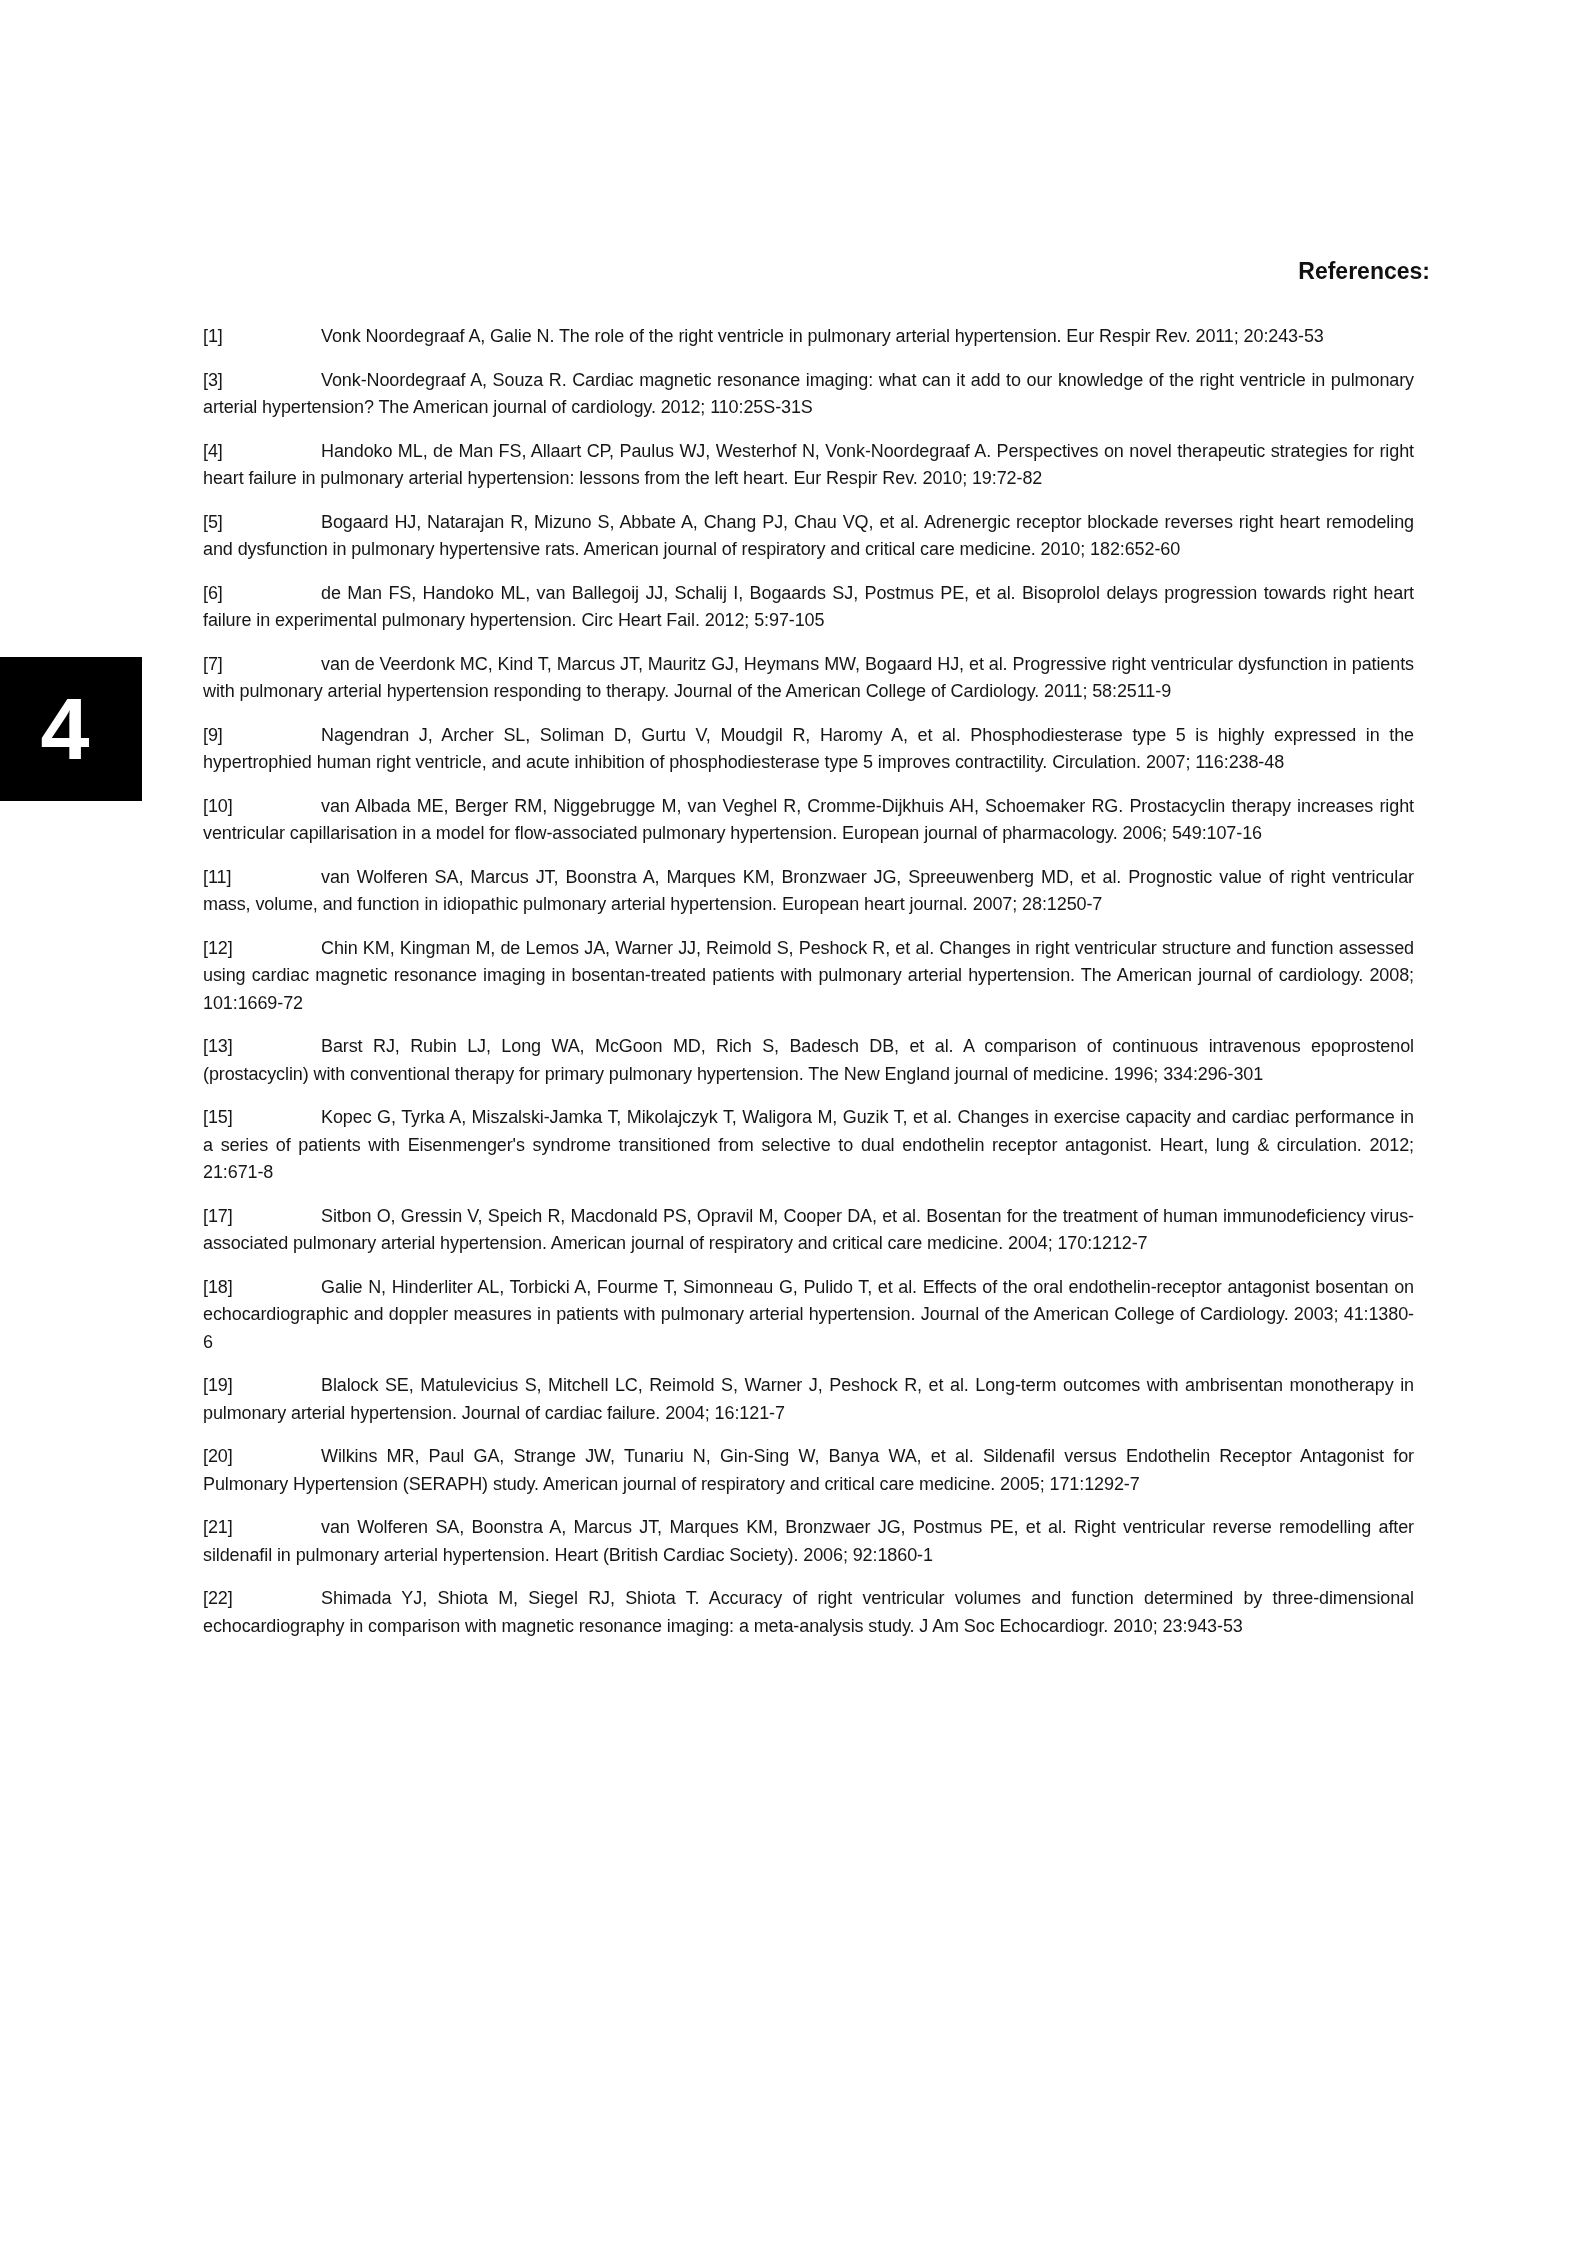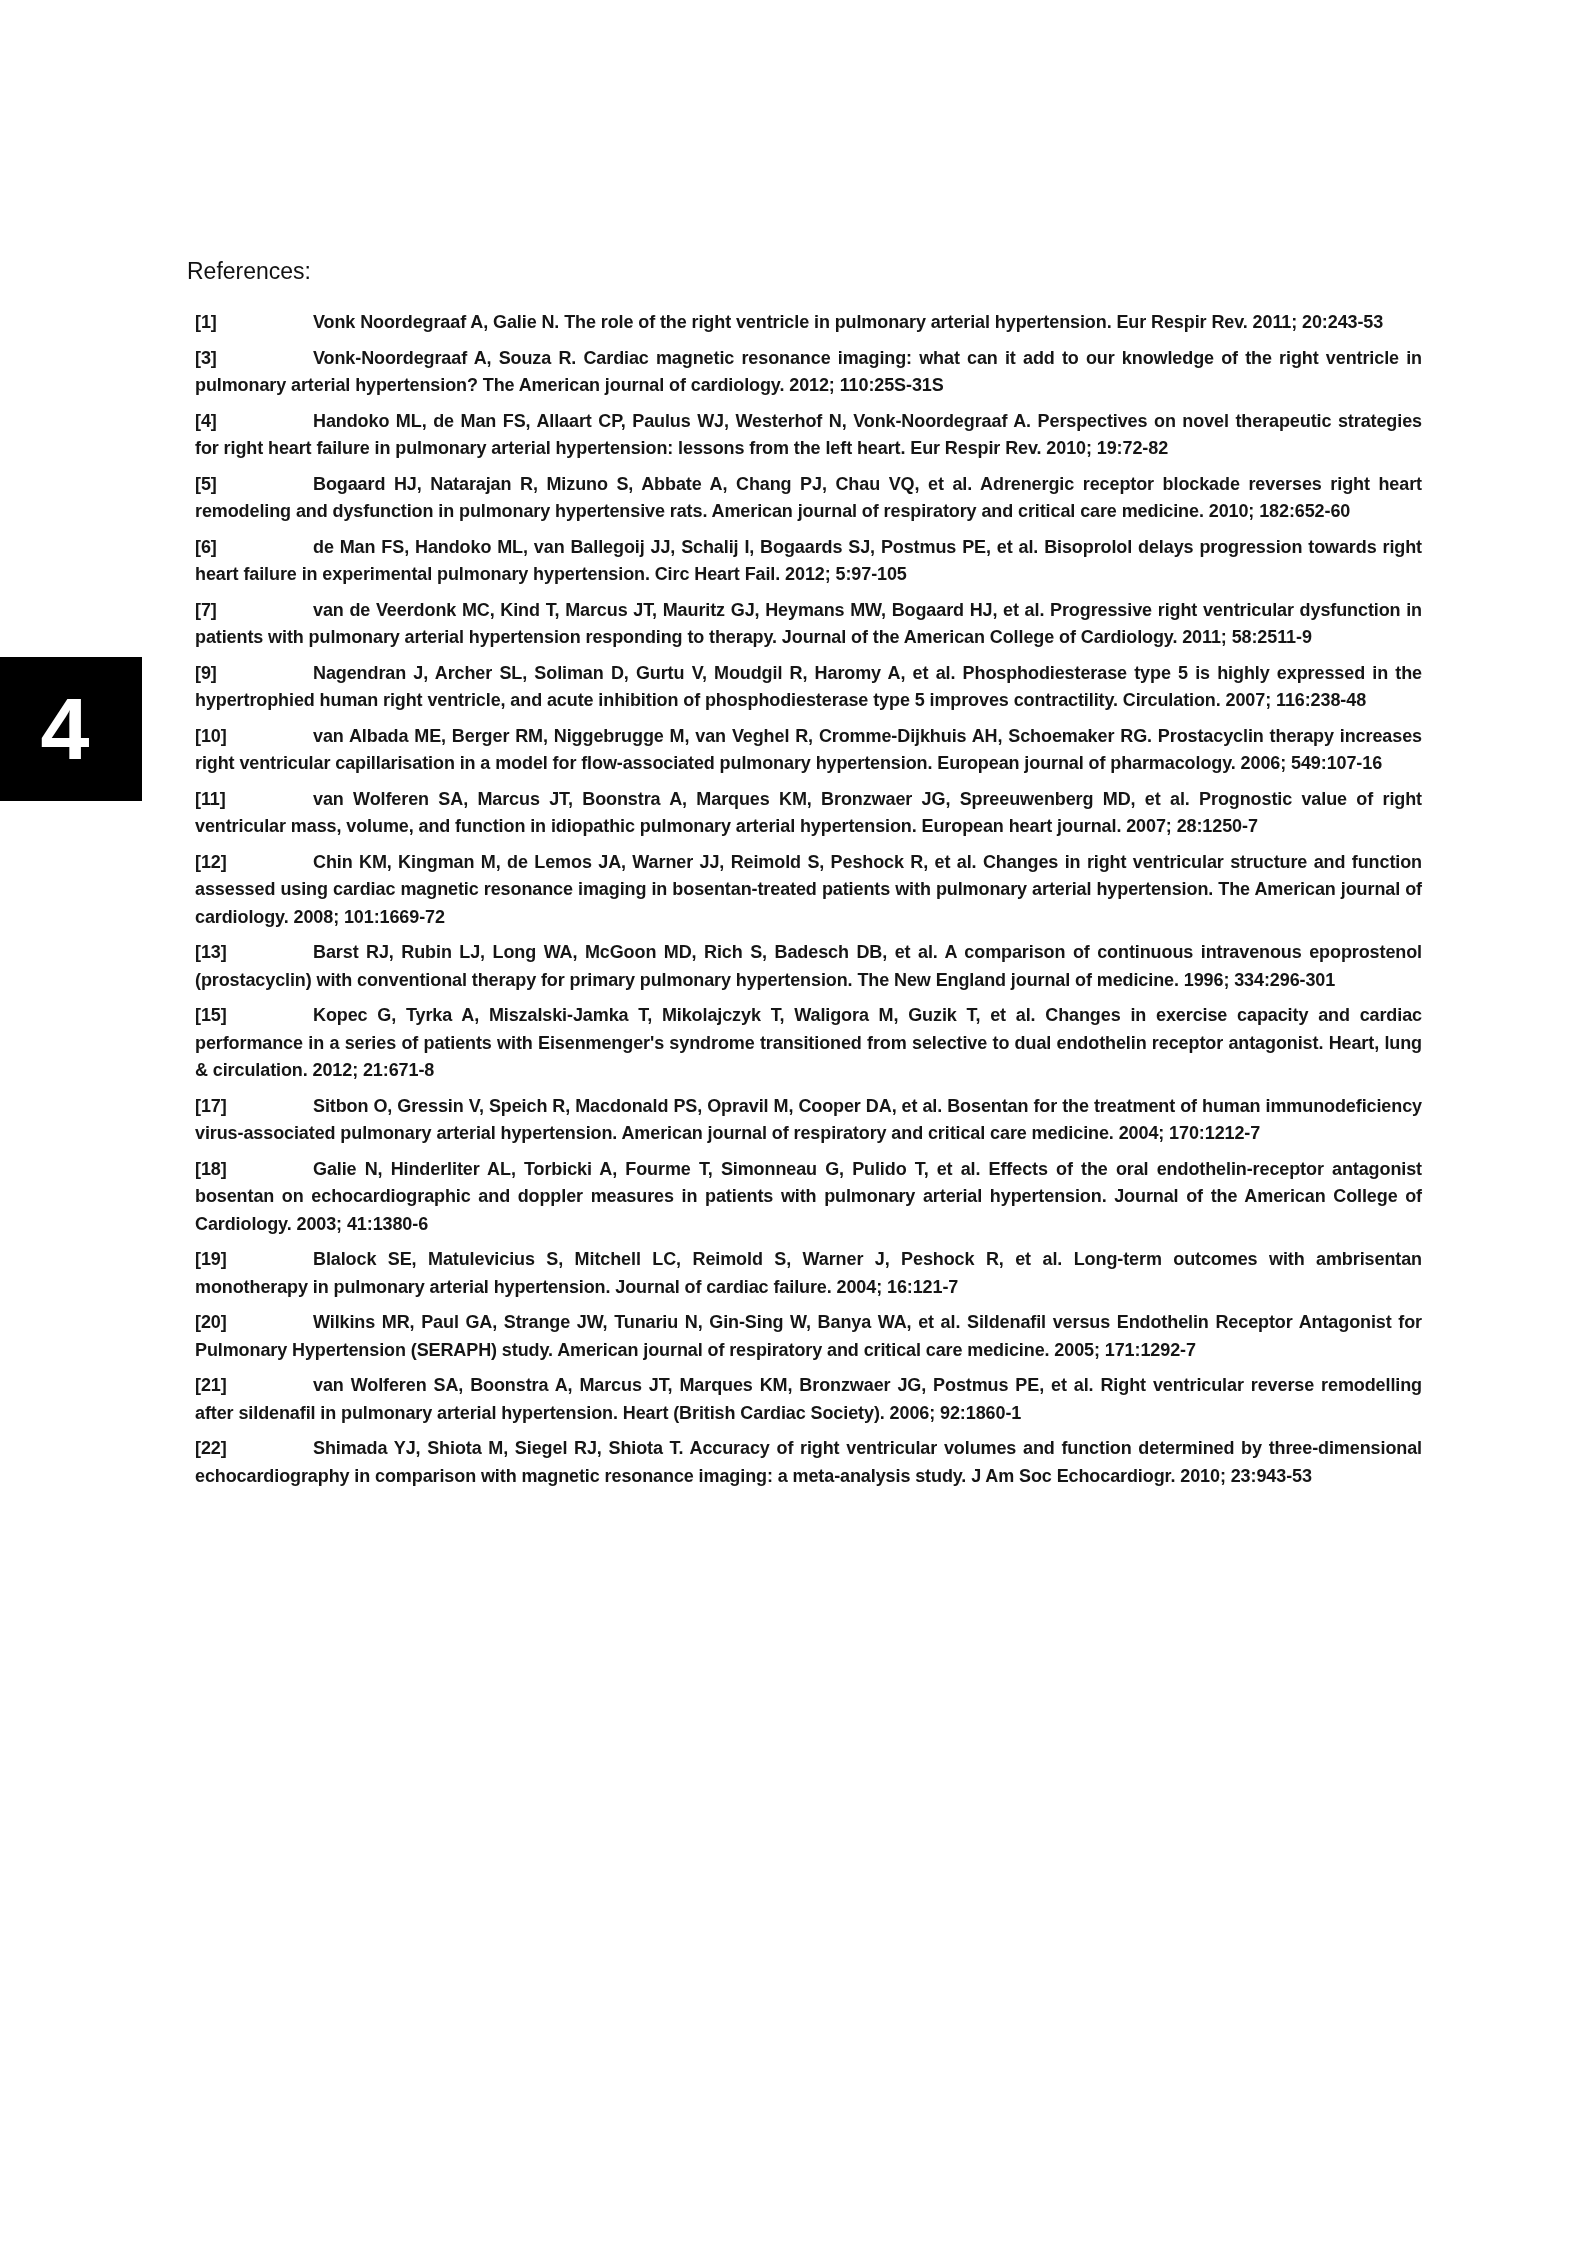--- a/index.html
+++ b/index.html
@@ -35,31 +35,31 @@
     transform: translateX(-6px);
   }
   .content {
     position: absolute;
     left: 187px;
     top: 258px;
     width: 1243px;
   }
   .heading {
     font-size: 23px;
-    font-weight: normal;
-    margin: 0 0 24px 0;
+    font-weight: bold;
+    margin: 0 0 38px 0;
     color: #111111;
+    text-align: right;
   }
   .ref {
-    margin: 8px;
+    margin: 16px;
     font-size: 18px;
     line-height: 27.5px;
     text-align: justify;
     letter-spacing: -0.1px;
-    font-weight: bold;
   }
   .ref .num {
     display: inline-block;
     width: 118px;
   }
 </style>
 </head>
 <body>
 
 <div class="page">

